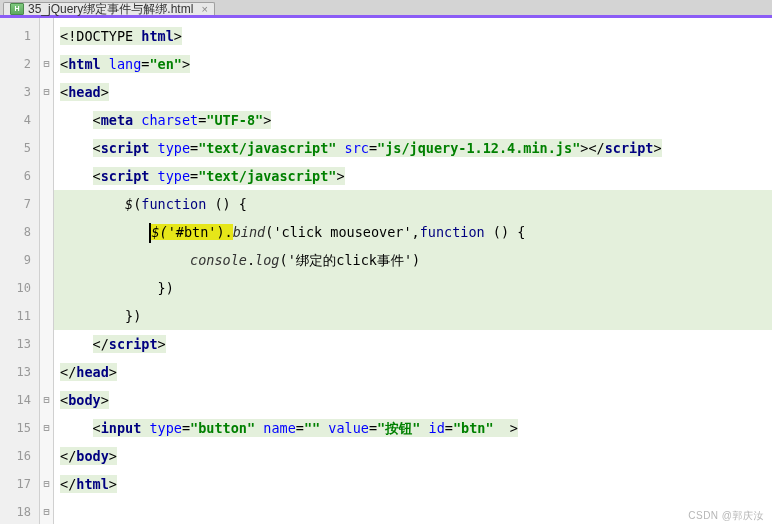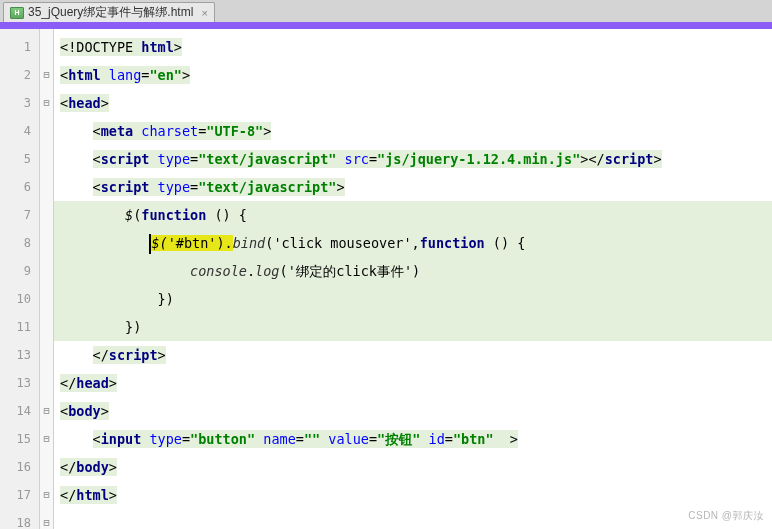--- a/index.html
+++ b/index.html
@@ -6,23 +6,23 @@
   body {
     font-family: "Consolas", "Monaco", monospace;
     font-size: 13px;
     background: #fff;
     width: 772px;
     height: 529px;
     overflow: hidden;
     position: relative;
   }
   .tab-bar {
-    height: 29px;
+    height: 18px;
     background: #d4d4d4;
-    border-bottom: 7px solid #8b5cf6;
+    border-bottom: 3px solid #8b5cf6;
     display: flex;
     align-items: stretch;
   }
   .tab {
     background: #e8e8e8;
     border: 1px solid #a0a0a0;
     border-bottom: none;
     padding: 2px 6px;
     display: flex;
     align-items: center;
@@ -79,21 +79,21 @@
   }
   .code-line {
     height: 28px;
     line-height: 28px;
     white-space: pre;
     padding-left: 6px;
     font-family: "Consolas","Microsoft YaHei", monospace;
     font-size: 13.5px;
   }
   .code-line.bg { background: #e4f0dc; }
-  .tok-kw { color: #000080; font-weight: bold; }
+  .tok-kw { color: #000080; font-weight: normal; }
   .tok-tag { color: #000080; font-weight: bold; }
   .tok-attr { color: #0000ff; font-weight: normal; }
   .tok-str { color: #008000; font-weight: bold; }
   .tok-str2 { color: #000000; font-weight: normal; }
   .tok-fn { font-style: italic; color: #333; }
   .tok-it { font-style: italic; }
   .tag-wrap { background: #e4f0dc; padding: 1px 0; }
   .hl-yellow { background: #e6e619; }
   .caret-bar {
     position: absolute;

